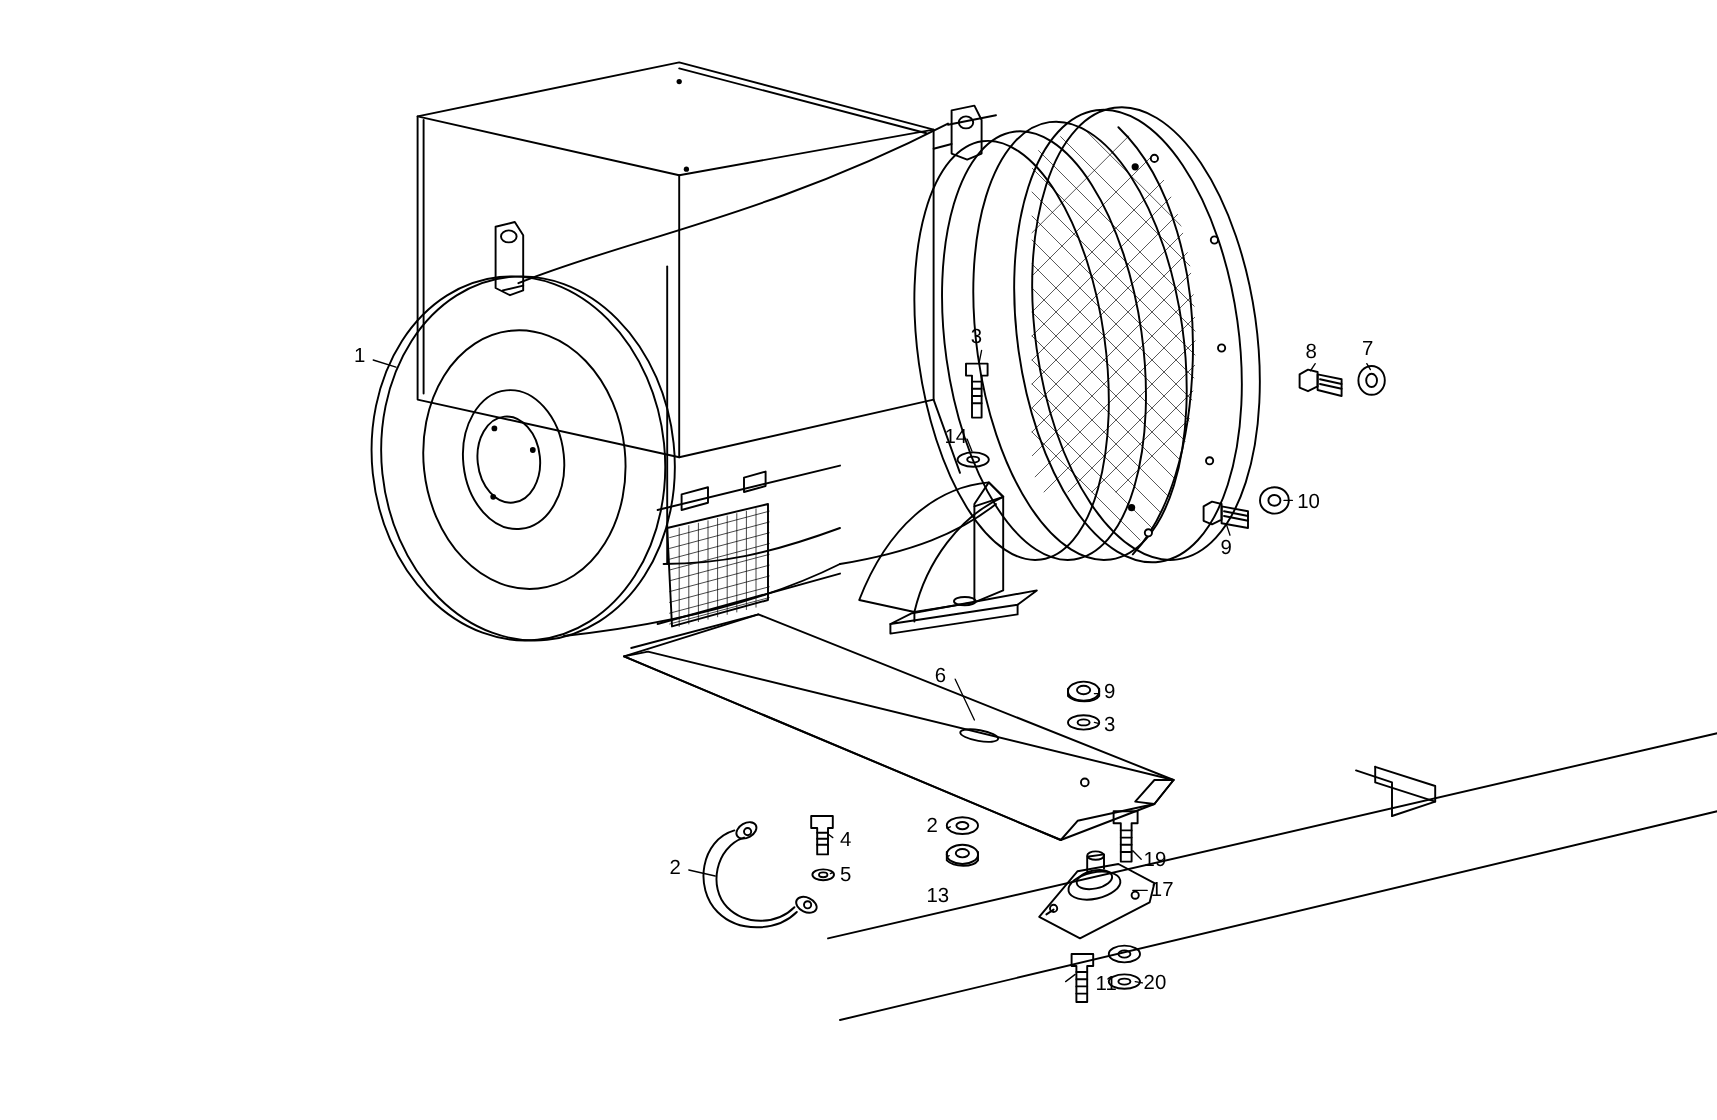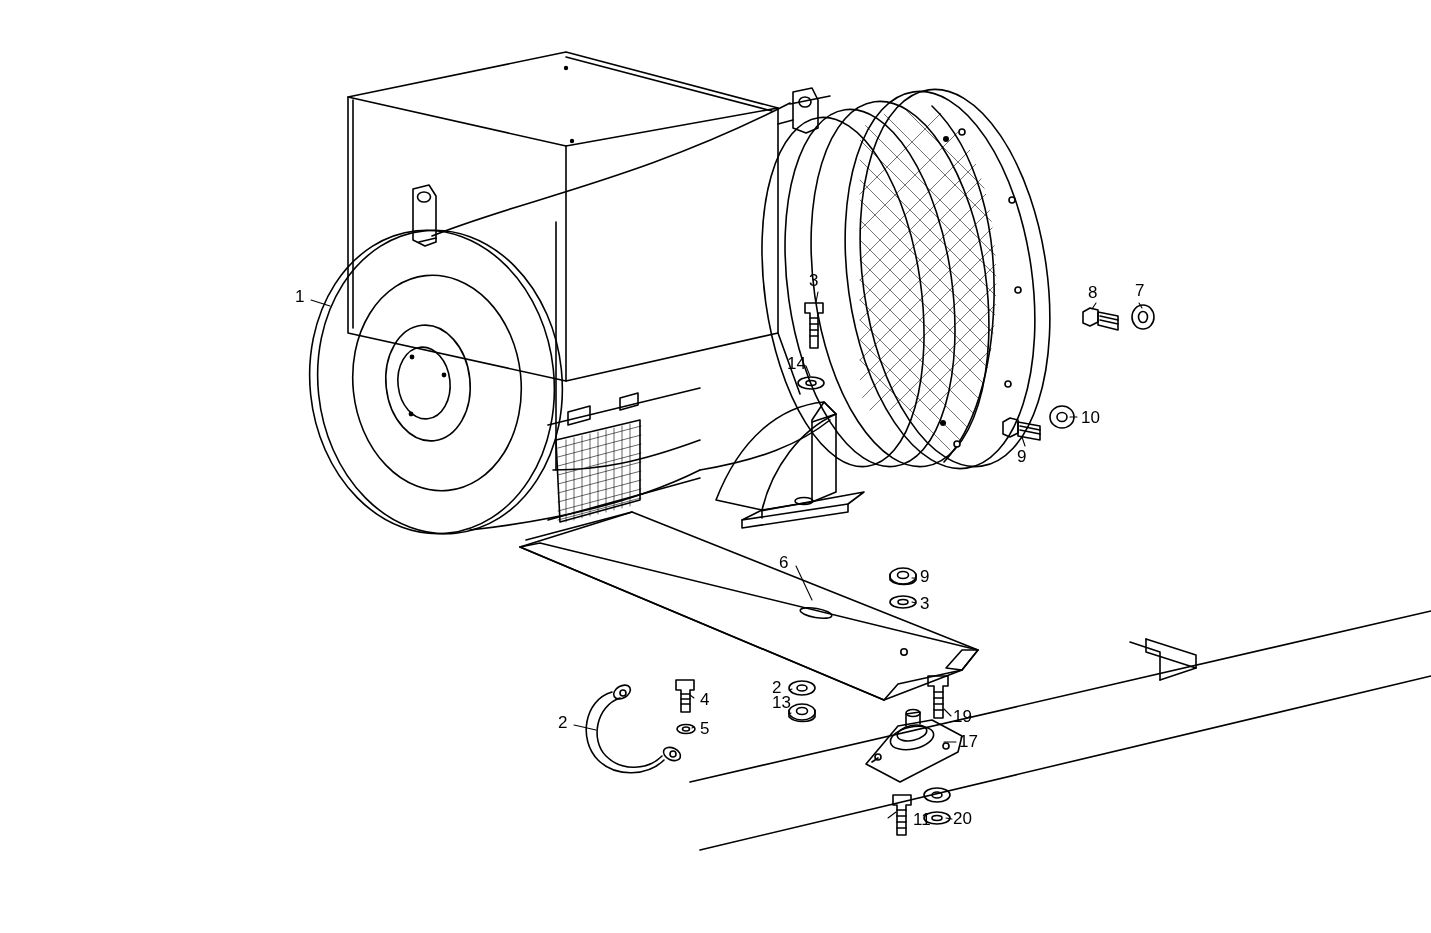--- a/index.html
+++ b/index.html
@@ -291,21 +291,21 @@
     <span class="callout" style="left:809px; top:272px;">3</span>
     <span class="callout" style="left:700px; top:691px;">4</span>
     <span class="callout" style="left:700px; top:720px;">5</span>
     <span class="callout" style="left:779px; top:554px;">6</span>
     <span class="callout" style="left:1135px; top:282px;">7</span>
     <span class="callout" style="left:1088px; top:284px;">8</span>
     <span class="callout" style="left:1017px; top:448px;">9</span>
     <span class="callout" style="left:1081px; top:409px;text-align:right;">10</span>
     <span class="callout" style="left:869px; top:811px;margin-left:44px;">11</span>
     <span class="callout" style="left:772px; top:679px;">2</span>
-    <span class="callout" style="left:772px; top:694px;">13</span>
+    <span class="callout" style="left:772px; top:738px;">13</span>
     <span class="callout" style="left:787px; top:355px;">14</span>
     <span class="callout" style="left:920px; top:595px;">3</span>
     <span class="callout" style="left:920px; top:568px;">9</span>
     <span class="callout" style="left:959px; top:733px;">17</span>
     <span class="callout" style="left:953px; top:810px;">20</span>
     <span class="callout" style="left:953px; top:708px;text-align:right;">19</span>
   </div>
 
 </div>
 

